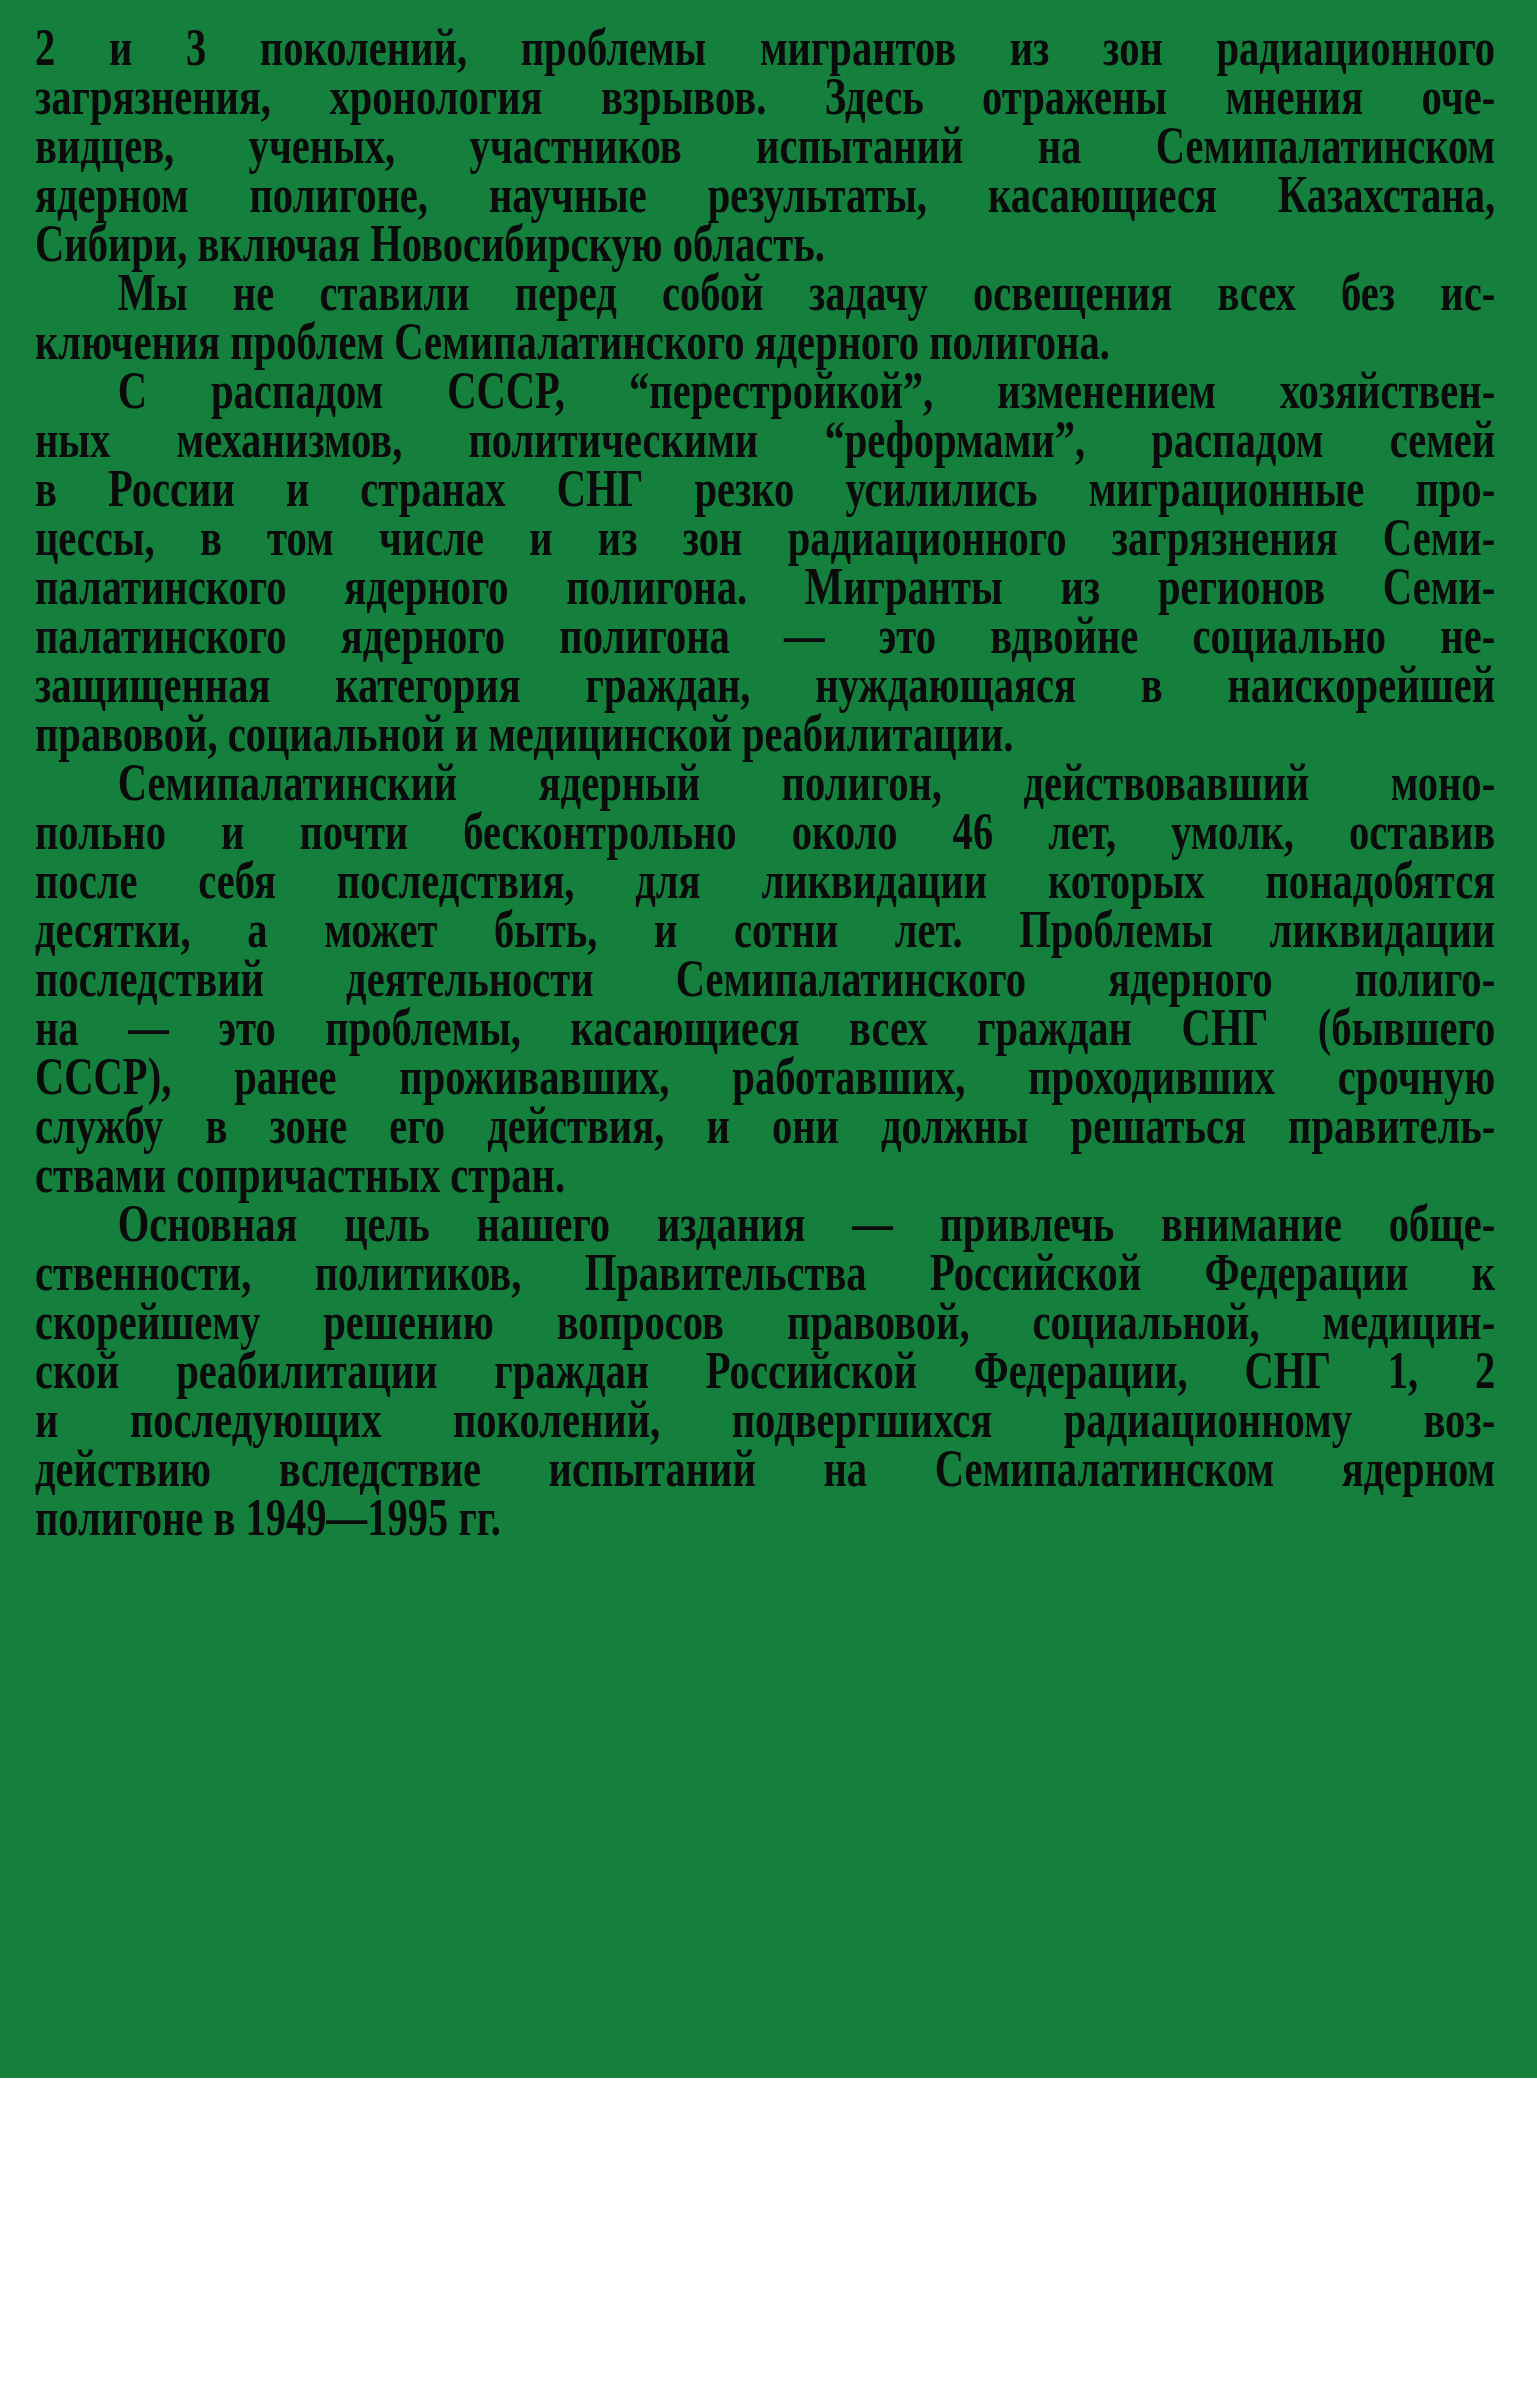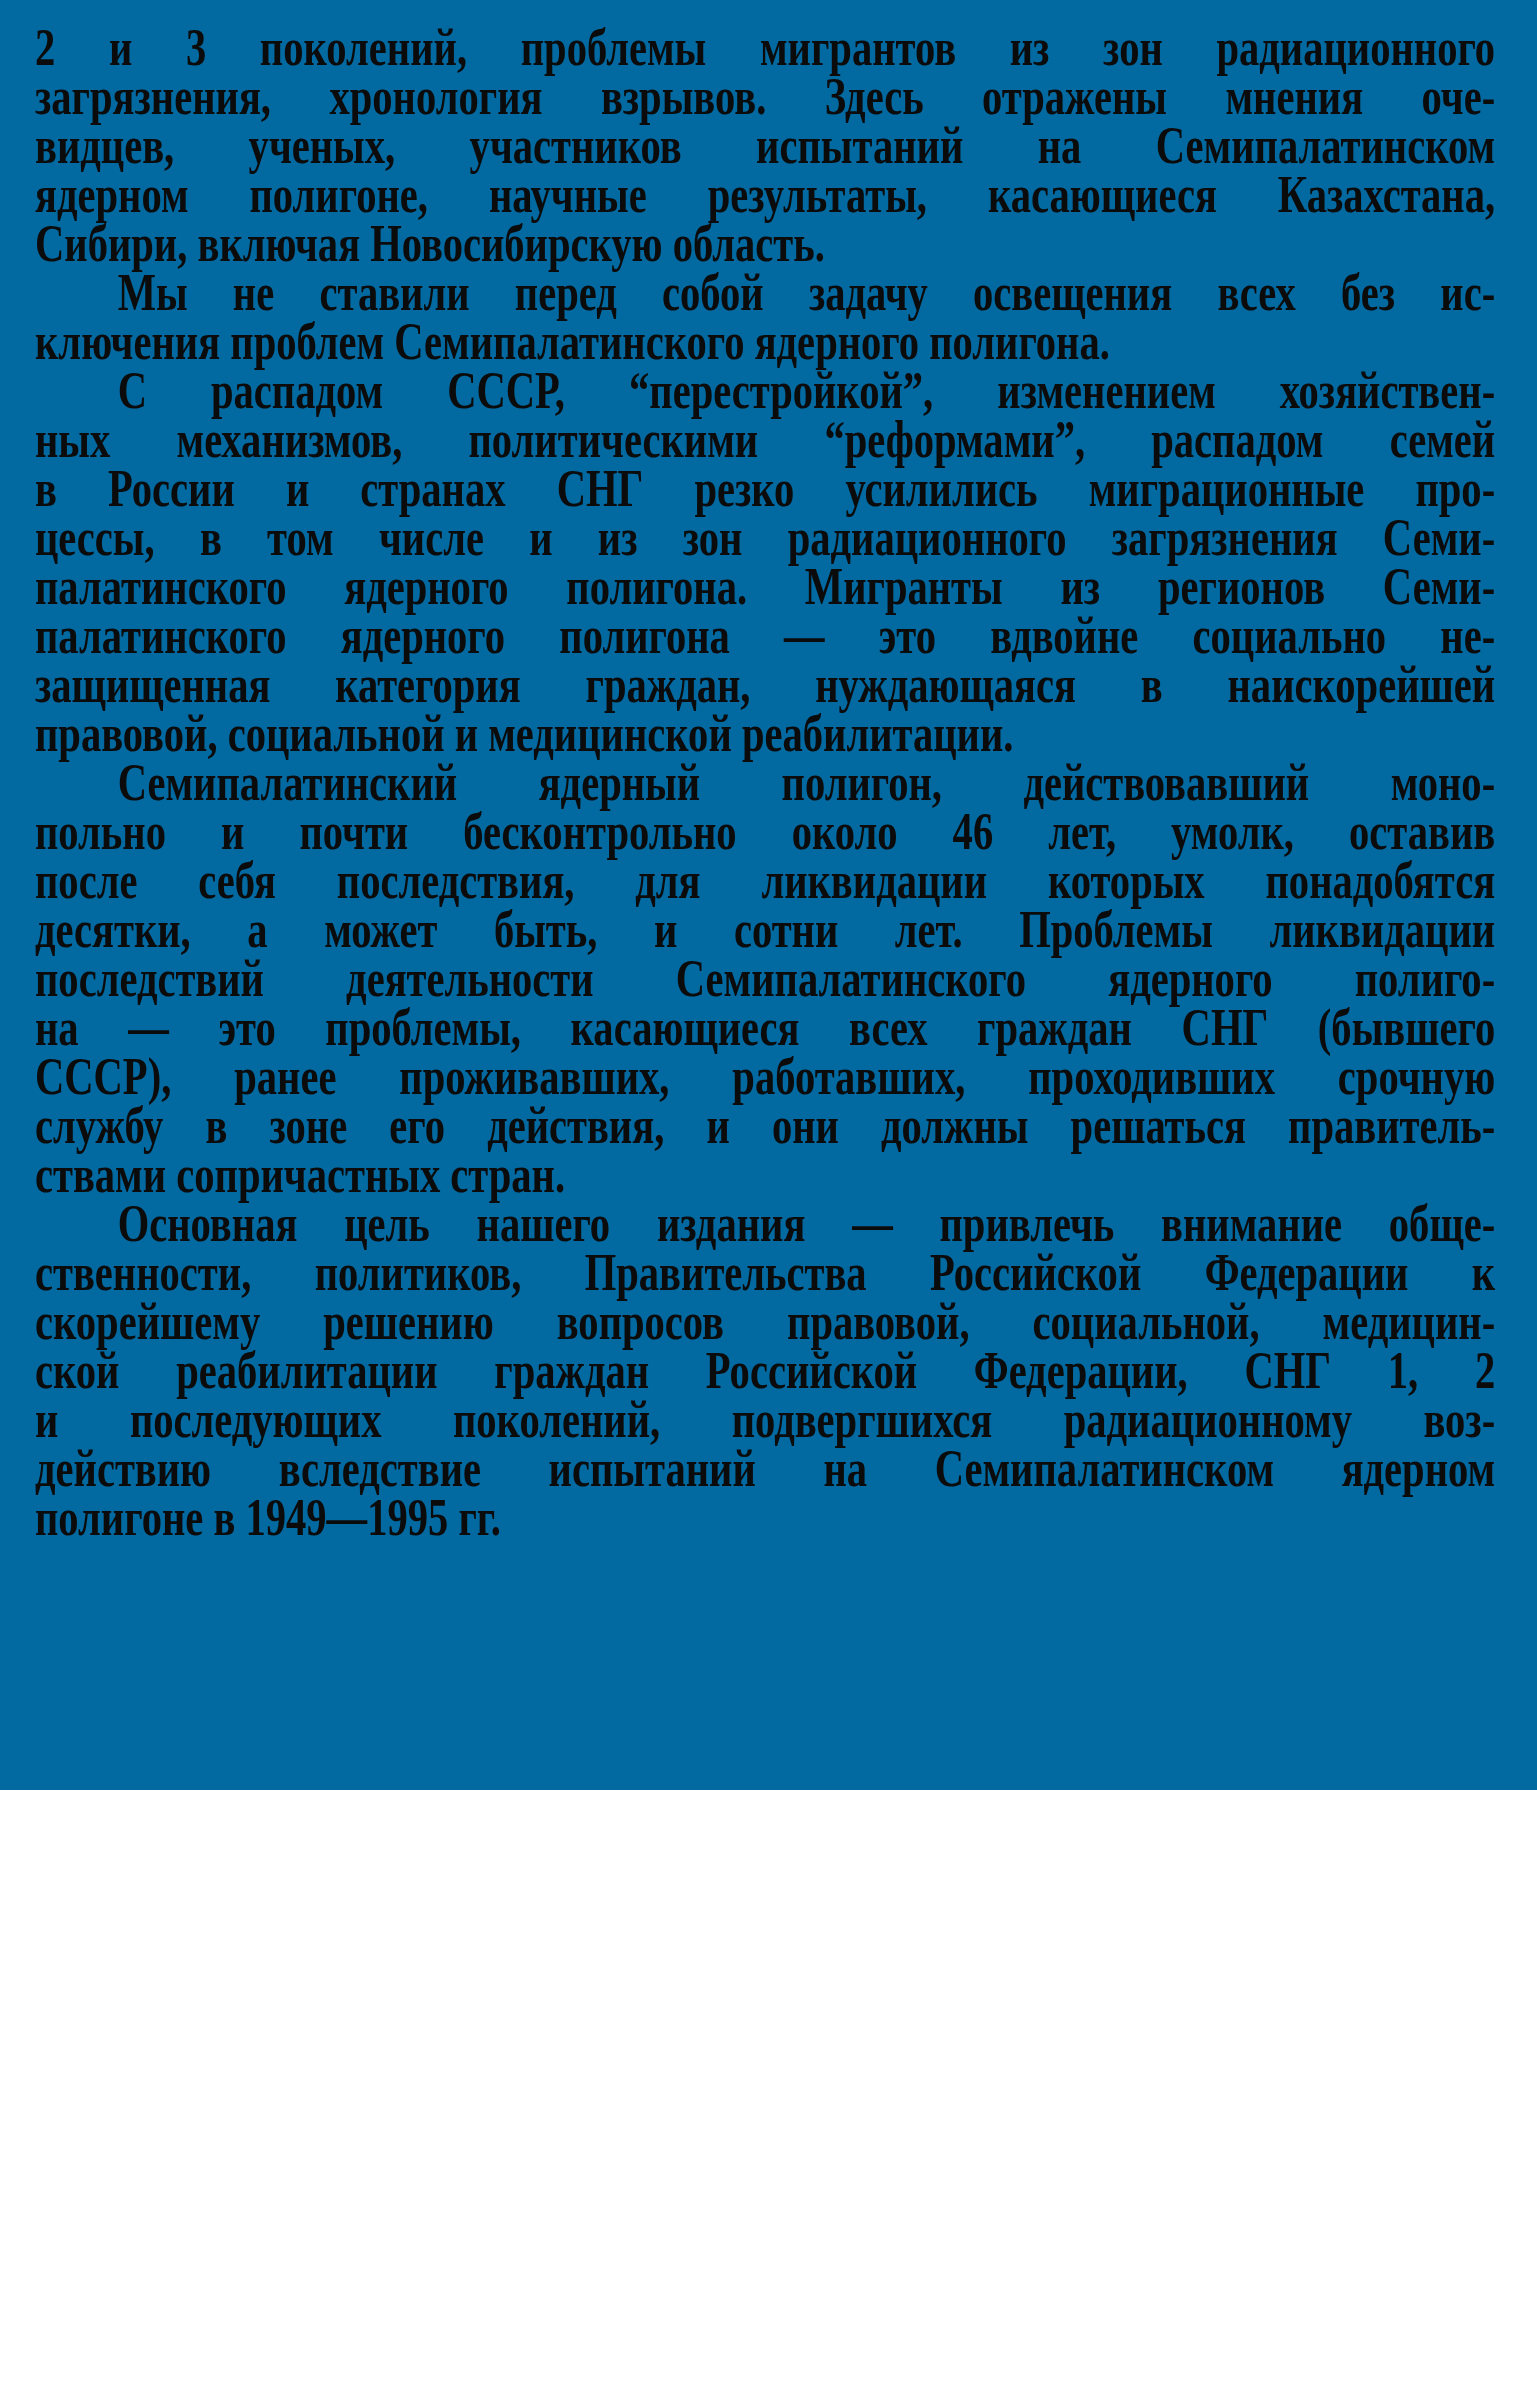--- a/index.html
+++ b/index.html
@@ -3,22 +3,22 @@
 <meta charset="utf-8">
 <style>
   html, body {
     margin: 0;
     padding: 0;
     background: #ffffff;
   }
   .page {
     position: relative;
     width: 1537px;
-    height: 1790px;
-    background: #0369a1;
+    height: 2078px;
+    background: #15803d;
     overflow: hidden;
   }
   .text-block {
     position: absolute;
     left: 35px;
     top: 23px;
     width: 1872px;                 
     transform: scaleX(0.78);       
     transform-origin: left top;
     font-family: "Liberation Serif", "DejaVu Serif", serif;

